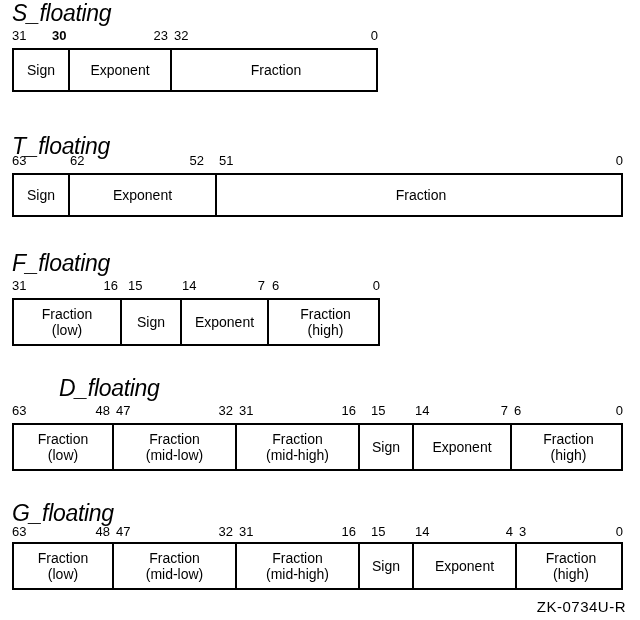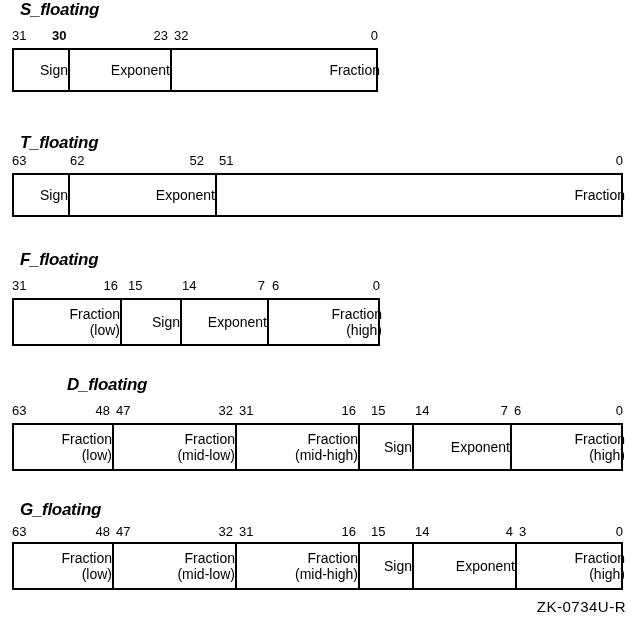--- a/index.html
+++ b/index.html
@@ -25,24 +25,24 @@
   }
 
   
   .fmt {
     position: absolute;
     left: 0;
   }
 
   .fmt-title {
     position: absolute;
-    left: 20px;
+    left: 12px;
     top: 0;
-    font-size: 17px;
-    font-weight: bold;
+    font-size: 23px;
+    font-weight: normal;
     font-style: italic;
     letter-spacing: -0.3px;
     white-space: nowrap;
   }
 
   
   .ticks {
     position: absolute;
     left: 0;
     height: 16px;
@@ -83,21 +83,21 @@
     background-size: 2px 2px, 2px 2px;
     opacity: 0.75;
   }
 
   .field {
     position: relative;
     box-sizing: border-box;
     border-right: 2px solid #000000;
     display: flex;
     flex-direction: column;
-    align-items: flex-end;
+    align-items: center;
     justify-content: center;
     font-size: 14px;
     line-height: 16px;
     text-align: center;
     white-space: nowrap;
     overflow: hidden;
   }
   .field:last-child { border-right: none; }
   .field .sub { display: block; }
 

